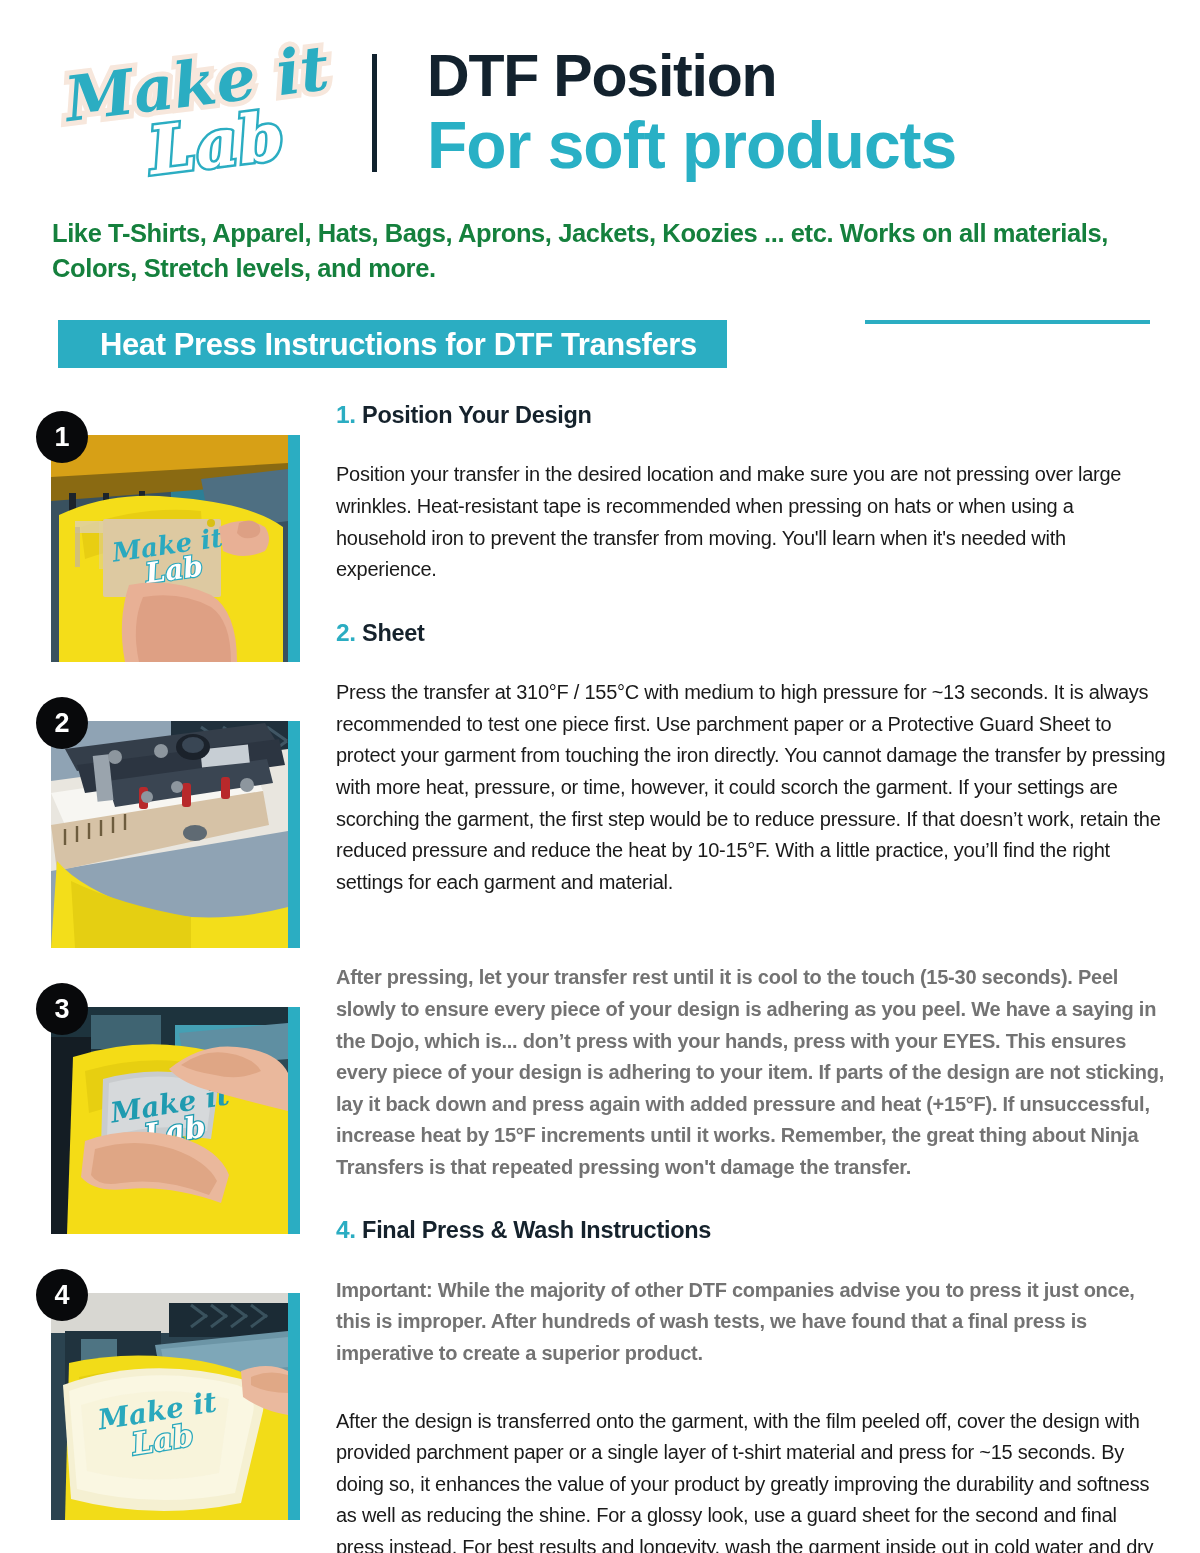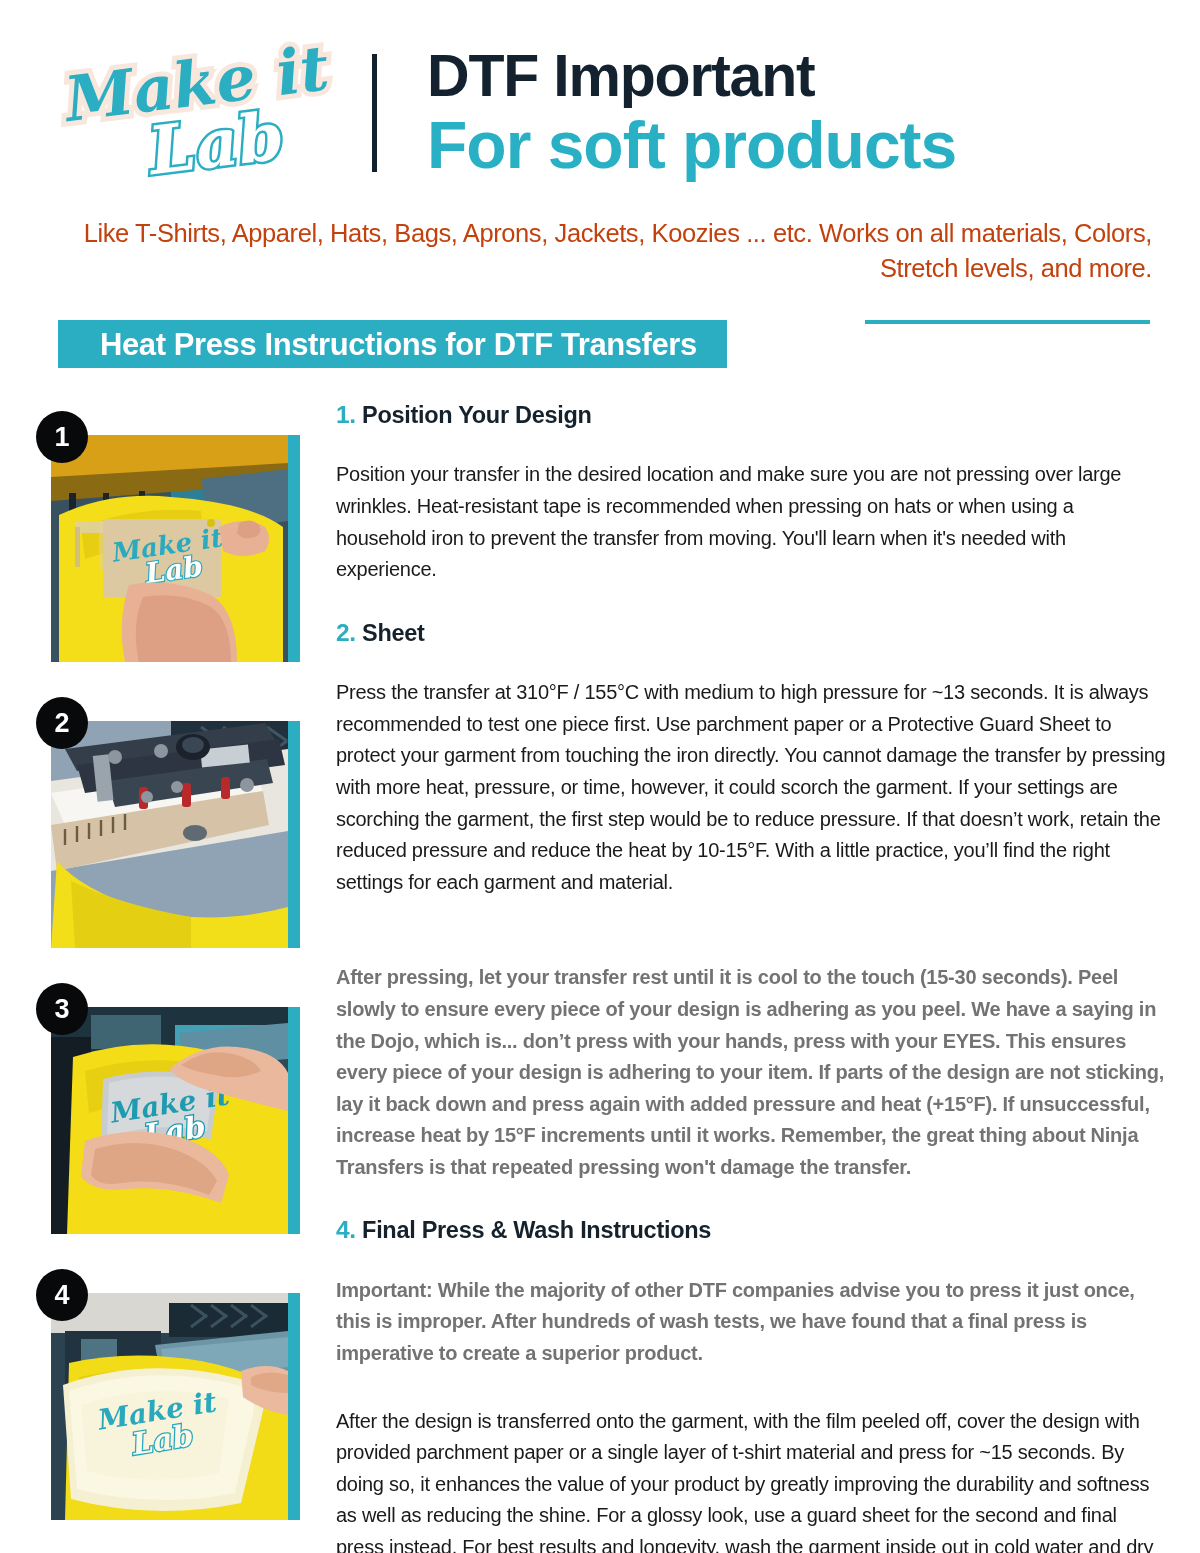--- a/index.html
+++ b/index.html
@@ -71,25 +71,24 @@
     white-space: nowrap;
   }
 
   
   .tagline {
     position: absolute;
     left: 52px;
     top: 216px;
     width: 1100px;
     font-size: 25.5px;
-    font-weight: normal;
-    color: #c2410c;
+    font-weight: bold;
+    color: #15803d;
     line-height: 1.38;
     letter-spacing: -0.4px;
-    text-align: right;
   }
 
   
   .banner-row {
     position: absolute;
     left: 50px;
     top: 320px;
     width: 1100px;
     height: 48px;
   }
@@ -241,21 +240,21 @@
           <text x="18" y="72" font-family="DejaVu Serif, serif" font-size="62" font-style="italic" font-weight="bold" stroke="#f7e7dc" stroke-width="10" fill="none" paint-order="stroke">Make it</text>
           <text x="18" y="72" font-family="DejaVu Serif, serif" font-size="62" font-style="italic" font-weight="bold" fill="#2badc2">Make it</text>
           <text x="95" y="135" font-family="DejaVu Serif, serif" font-size="66" font-style="italic" font-weight="bold" stroke="#2badc2" stroke-width="5" fill="#ffffff" paint-order="stroke">Lab</text>
         </g>
       </svg>
     </div>
 
     <div class="header-divider"></div>
 
     <div class="header-titles">
-      <div class="title-main">DTF Important</div>
+      <div class="title-main">DTF Position</div>
       <div class="title-sub">For soft products</div>
     </div>
   </div>
 
   <div class="tagline">Like T-Shirts, Apparel, Hats, Bags, Aprons, Jackets, Koozies ... etc.  Works on all materials, Colors, Stretch levels, and more.</div>
 
   <div class="banner-row">
     <div class="banner">
       <span class="banner-text">Heat Press Instructions for DTF Transfers</span>
     </div>

